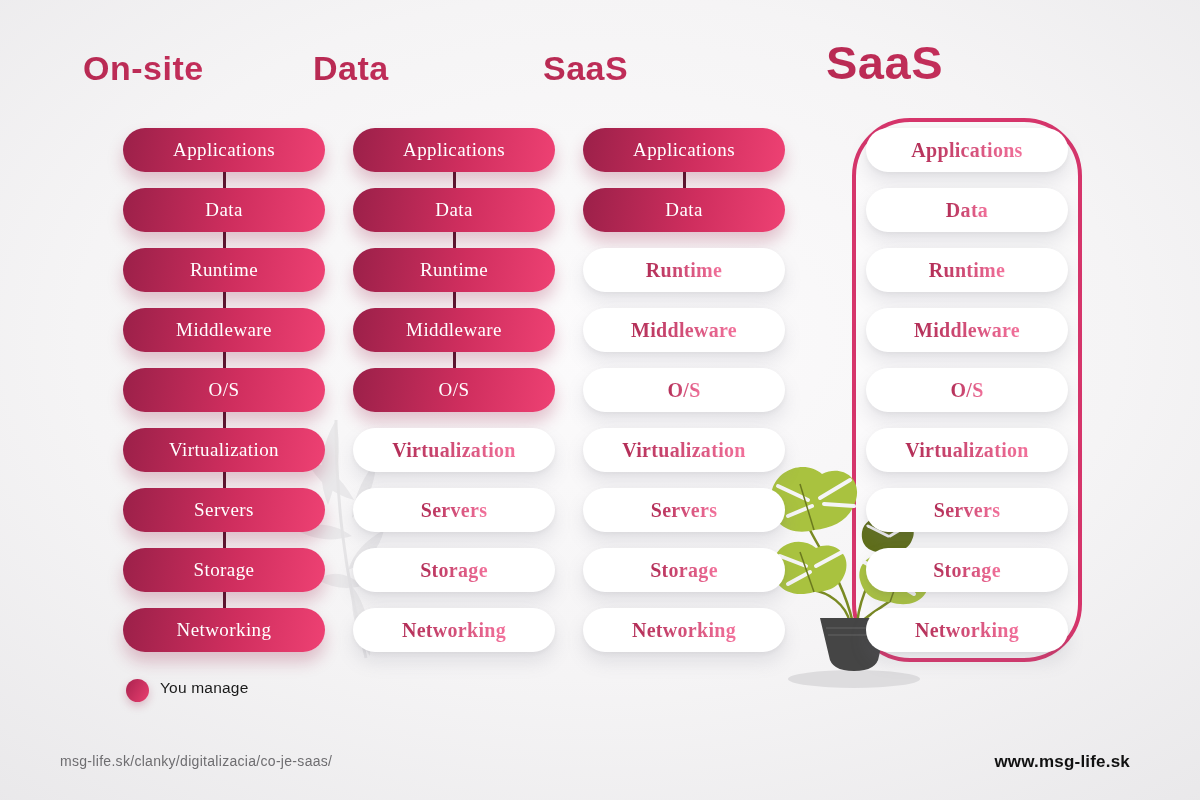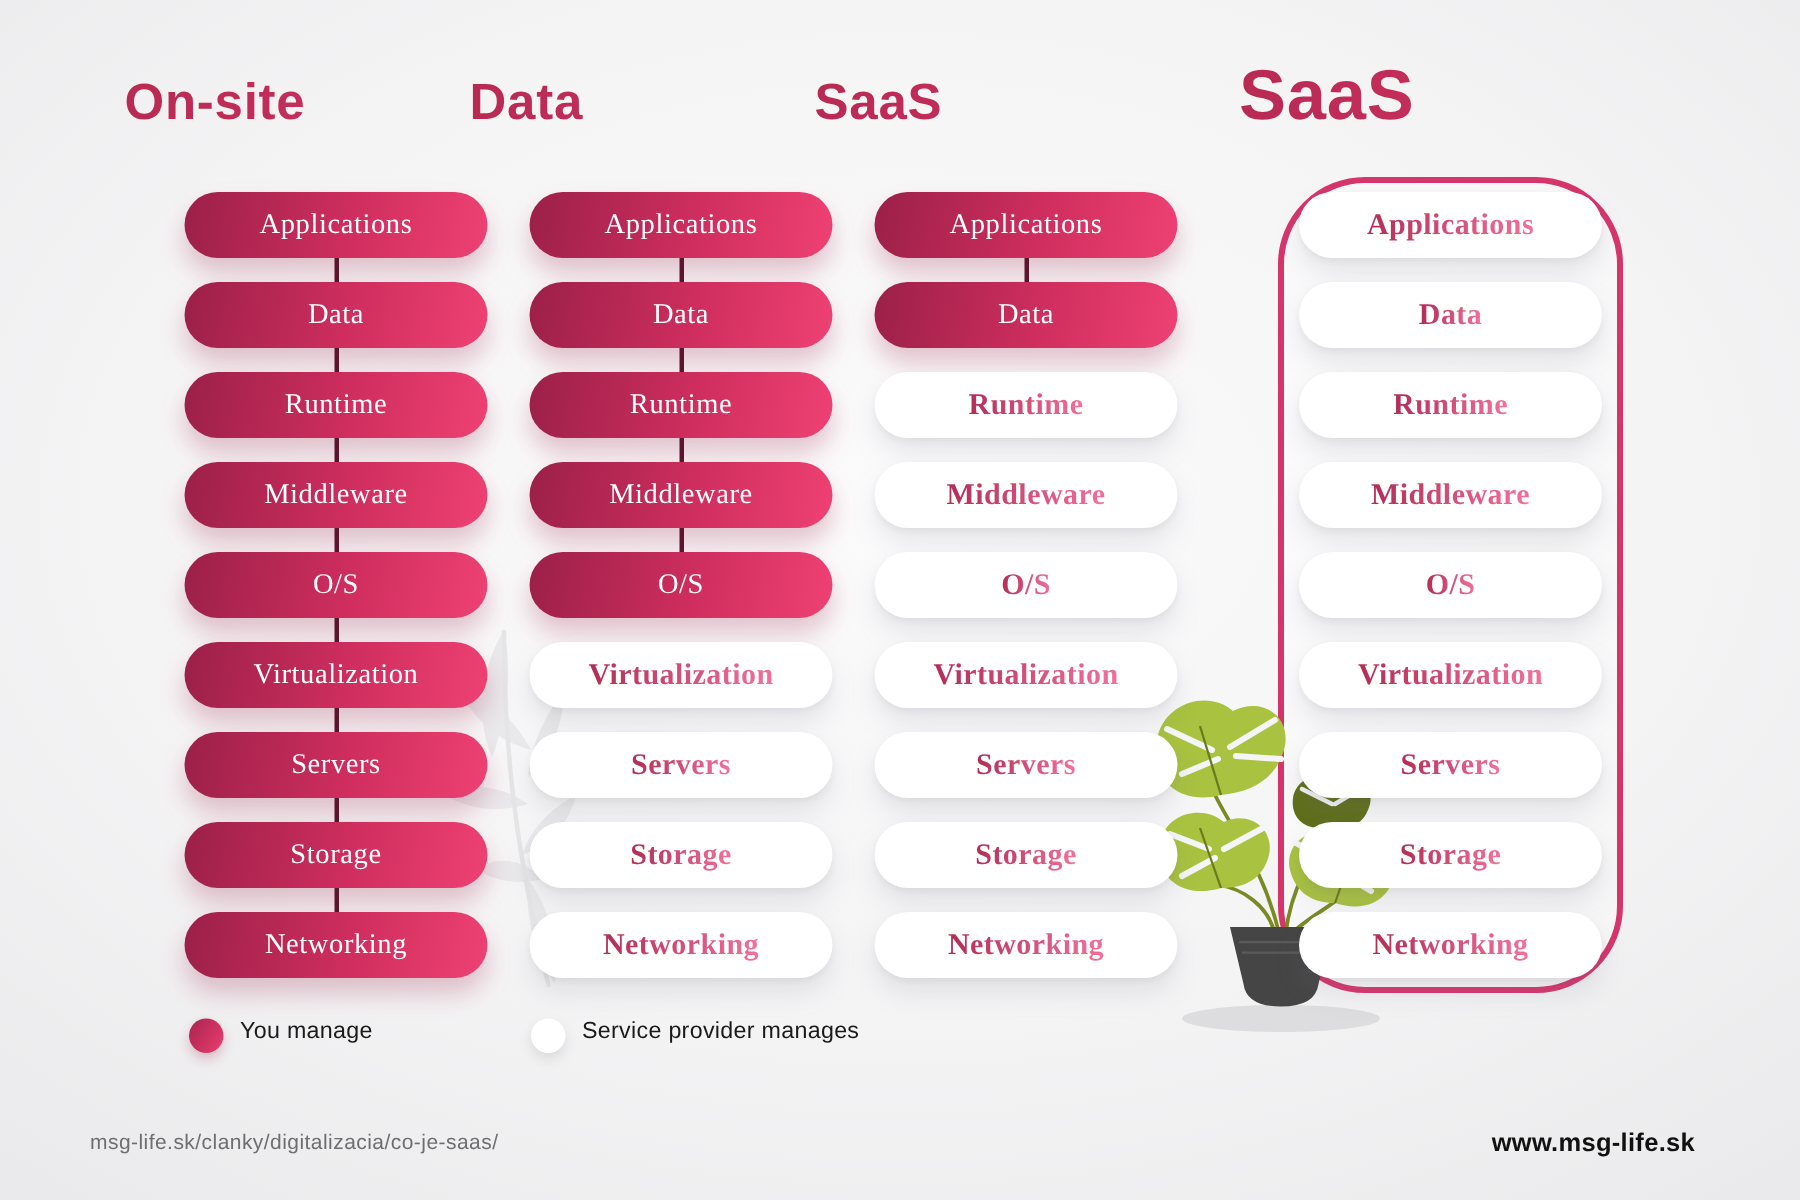--- a/index.html
+++ b/index.html
@@ -269,21 +269,17 @@
 
     <path d="M58 160 L126 160 L117 198 Q115 213 92 213 Q69 213 67 198 Z" fill="#454545"></path>
     <path d="M64 170 L120 170" stroke="#5a5a5a" stroke-width="1.5"></path>
     <path d="M66 177 L118 177" stroke="#5a5a5a" stroke-width="1.5"></path>
   </svg>
 
   <div class="legend-item" style="left:126px;">
     <span class="dot pink"></span>
     <span class="lbl">You manage</span>
   </div>
-  <div class="legend-item" style="left:354px;">
-    <span class="dot white"></span>
-    <span class="lbl">Service provider manages</span>
-  </div>
 
   <div class="footer-left">msg-life.sk/clanky/digitalizacia/co-je-saas/</div>
   <div class="footer-right">www.msg-life.sk</div>
 
 </div>
 
 </body></html>

